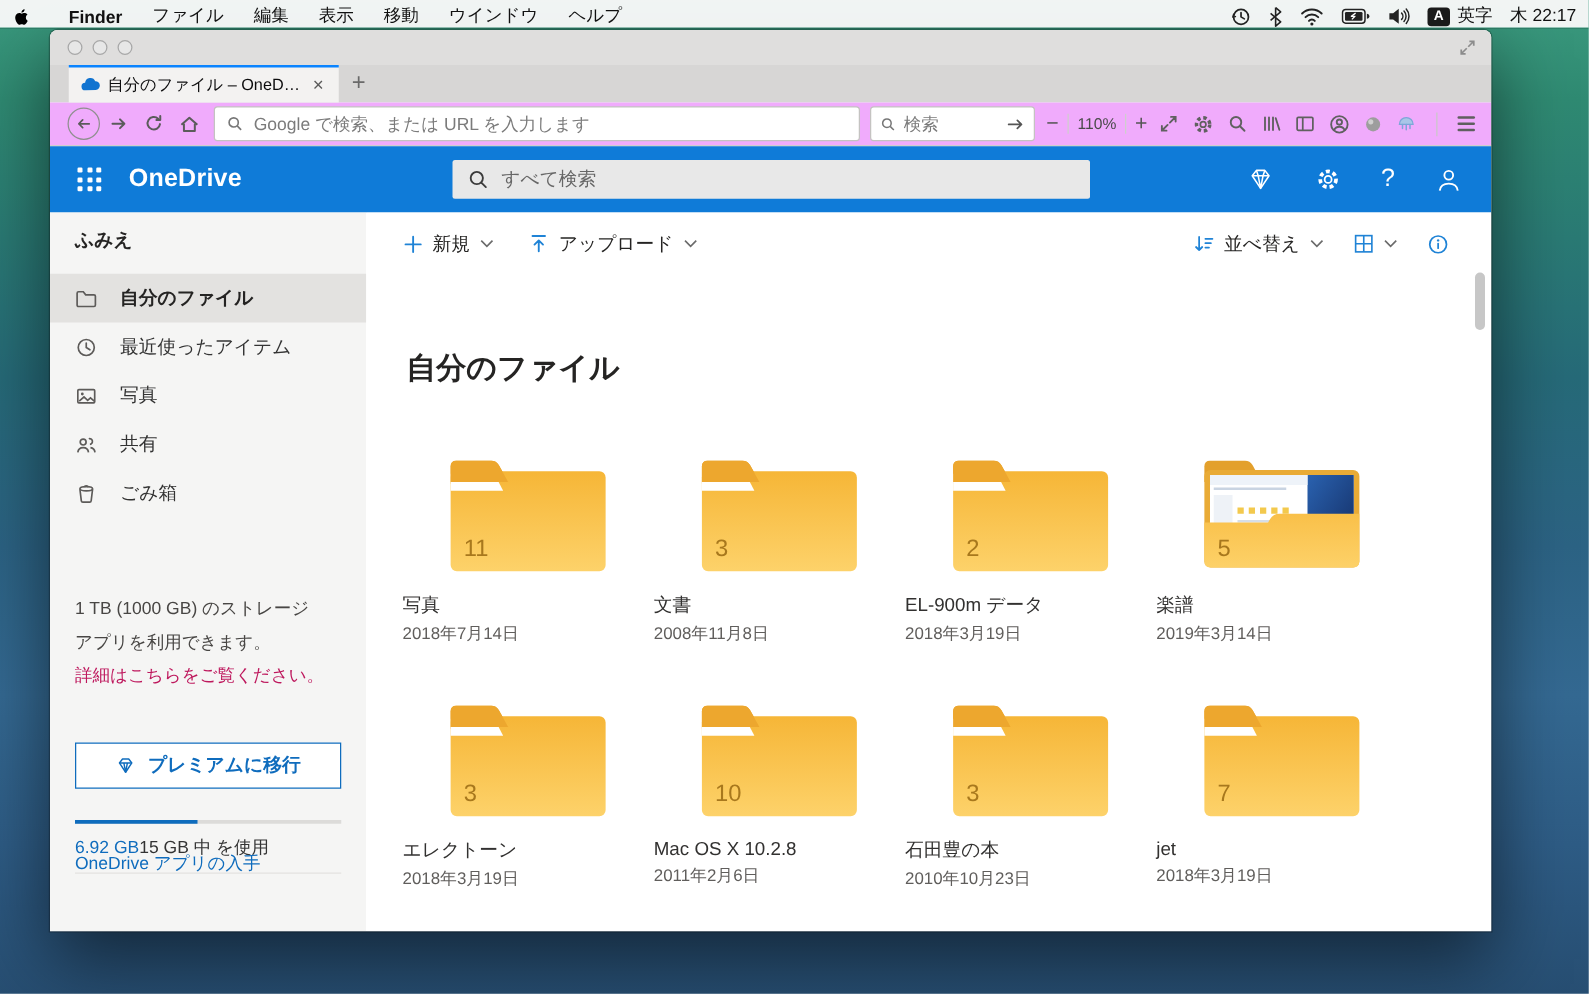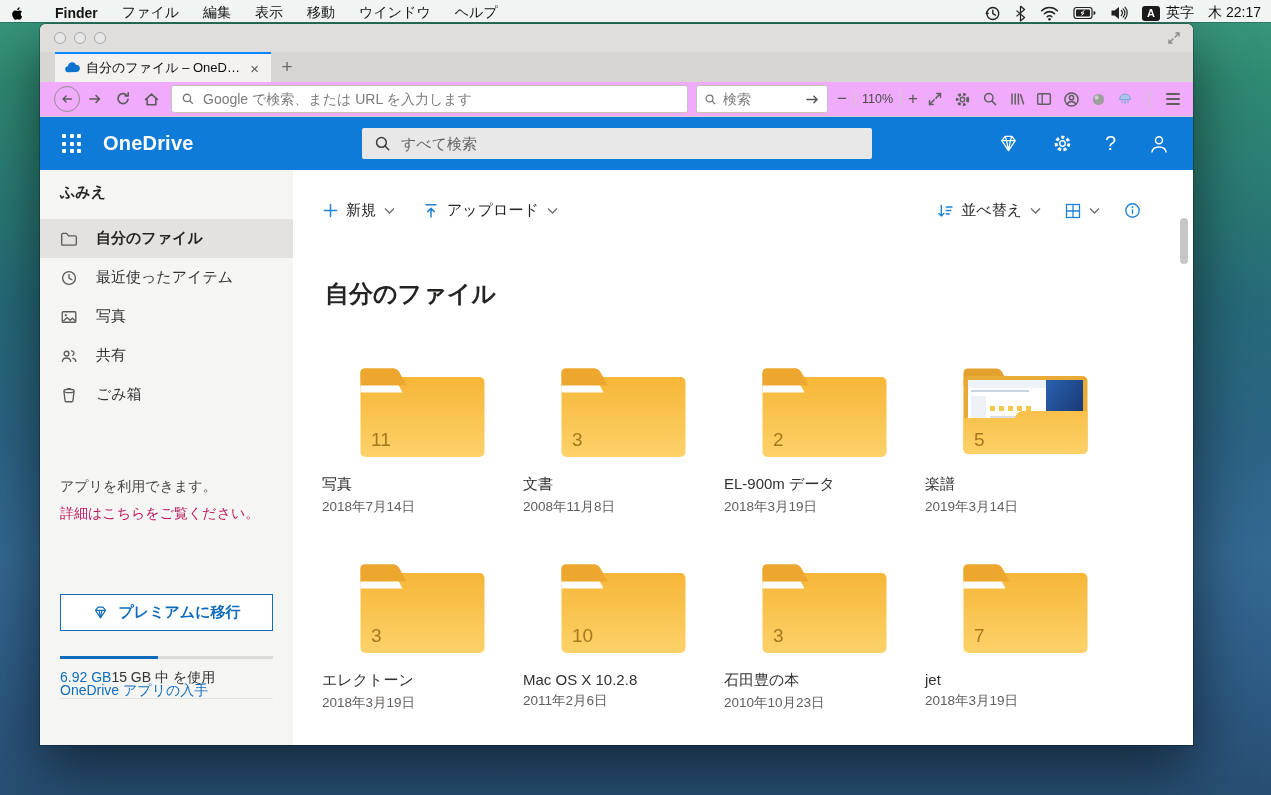--- a/index.html
+++ b/index.html
@@ -69,21 +69,21 @@
   .promo .plink{color:#be185d;cursor:pointer}
   .prembtn{position:absolute;left:20px;top:424px;width:213px;height:37px;background:#fff;border:1px solid #0f6cbd;
     color:#0f6cbd;font-size:15px;font-weight:700;display:flex;align-items:center;justify-content:center;gap:9px;cursor:pointer}
   .quota{position:absolute;left:20px;top:486px;width:213px;height:3px;background:#dcdbd9}
   .quota .fill{height:100%;background:#0f6cbd}
   .usage{position:absolute;left:20px;top:499px;font-size:14px;color:#333}
   .usage .used{color:#0f6cbd}
   .sbdiv{position:absolute;left:20px;top:528px;width:213px;height:1px;background:#e3e2e0}
   .applink{position:absolute;left:20px;top:512px;font-size:14px;color:#0f6cbd;cursor:pointer}
   .main{flex:1;background:#fff;position:relative}
-  .cmdbar{height:50px;display:flex;align-items:flex-end;padding:0 52px 0 30px}
+  .cmdbar{height:50px;display:flex;align-items:center;padding:0 34px 0 30px}
   .cmdgrp{display:flex;align-items:center;gap:8px;font-size:15px;color:#252423;cursor:pointer}
   .cmdleft{display:flex;align-items:center;gap:28px}
   .cmdright{margin-left:auto;display:flex;align-items:center;gap:24px}
   .pagetitle{position:absolute;left:32px;top:108px;font-size:24px;font-weight:700;color:#252423}
   .grid{position:absolute;left:29px;top:198px;display:grid;grid-template-columns:repeat(4,201px);row-gap:48px}
   .tile{width:201px;text-align:left;cursor:pointer}
   .iconbox{width:125px;height:90px;margin:0 auto;position:relative}
   .fcount{position:absolute;left:11px;bottom:7px;font-size:19px;color:#a8781d}
   .fname{margin-top:17px;font-size:15px;color:#323130}
   .fdate{margin-top:4px;font-size:13.5px;color:#605e5c}
@@ -379,20 +379,21 @@
         <div class="sbitem">
           <svg width="18" height="18" viewBox="0 0 16 16" fill="none" stroke="#5d5b59" stroke-width="1.2">
               <path d="M3.5 4.8l1 8.2q.1 1 1.1 1h4.8q1 0 1.1-1l1-8.2"></path>
               <ellipse cx="8" cy="4.4" rx="4.5" ry="1.5"></ellipse>
               <path d="M6.6 3.2q.3-.8 1.4-.8t1.4.8"></path>
             </svg>
           <span>ごみ箱</span>
         </div>
       </div>
       <div class="promo">
+        <div>1 TB (1000 GB) のストレージ</div>
         <div>アプリを利用できます。</div>
         <div class="plink">詳細はこちらをご覧ください。</div>
       </div>
       <div class="prembtn">
         <svg width="17" height="17" viewBox="0 0 24 24" fill="none" stroke="#0f6cbd" stroke-width="1.6" stroke-linejoin="round">
             <path d="M5 9l3.5-4.5h7L19 9l-7 10.5z"></path>
             <path d="M5 9h14M10 9l2 10.5M14 9l-2 10.5"></path>
           </svg>
         <span>プレミアムに移行</span>
       </div>

